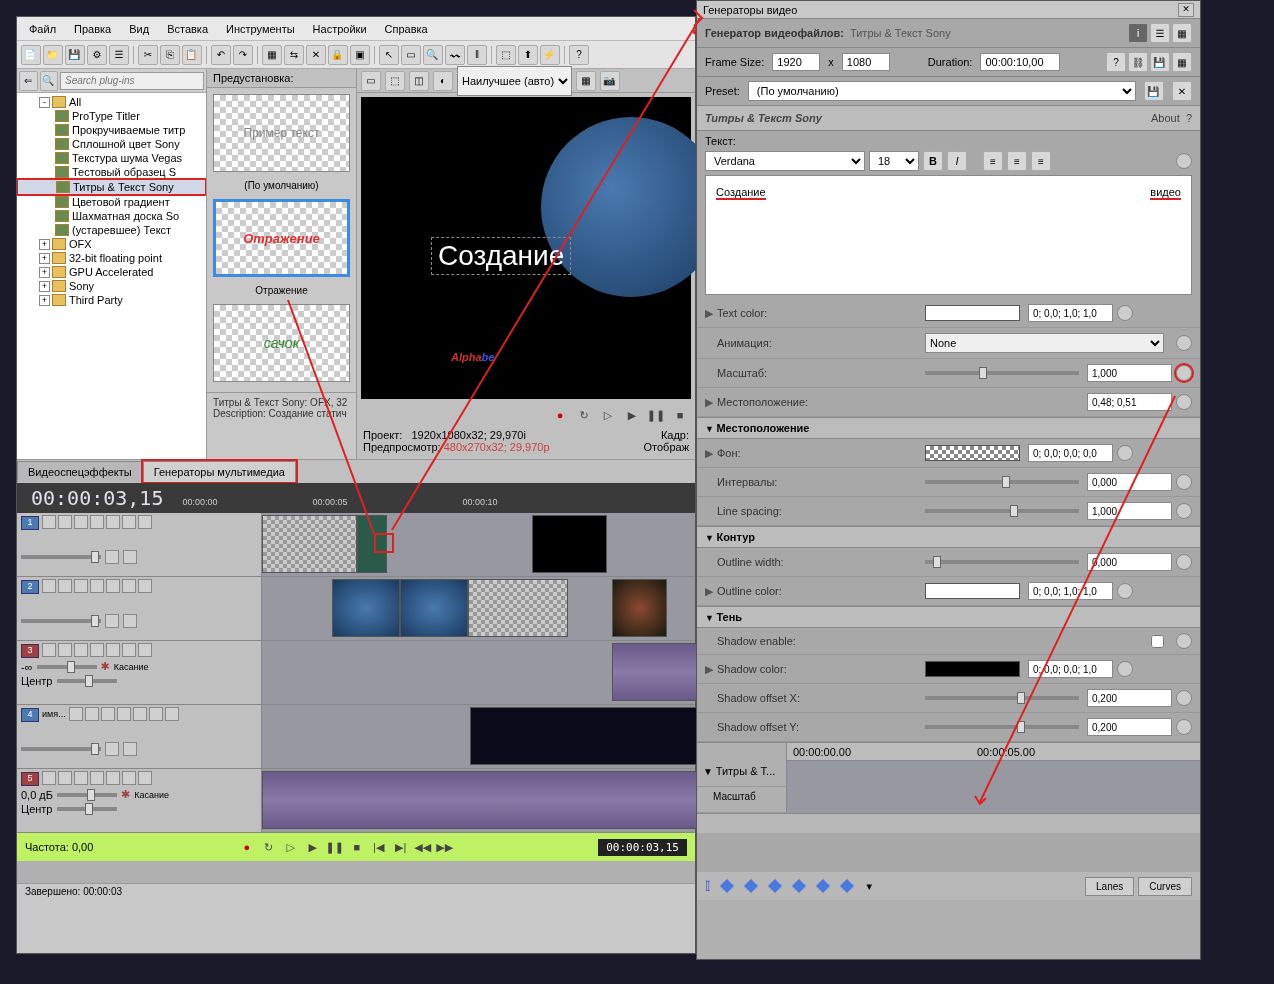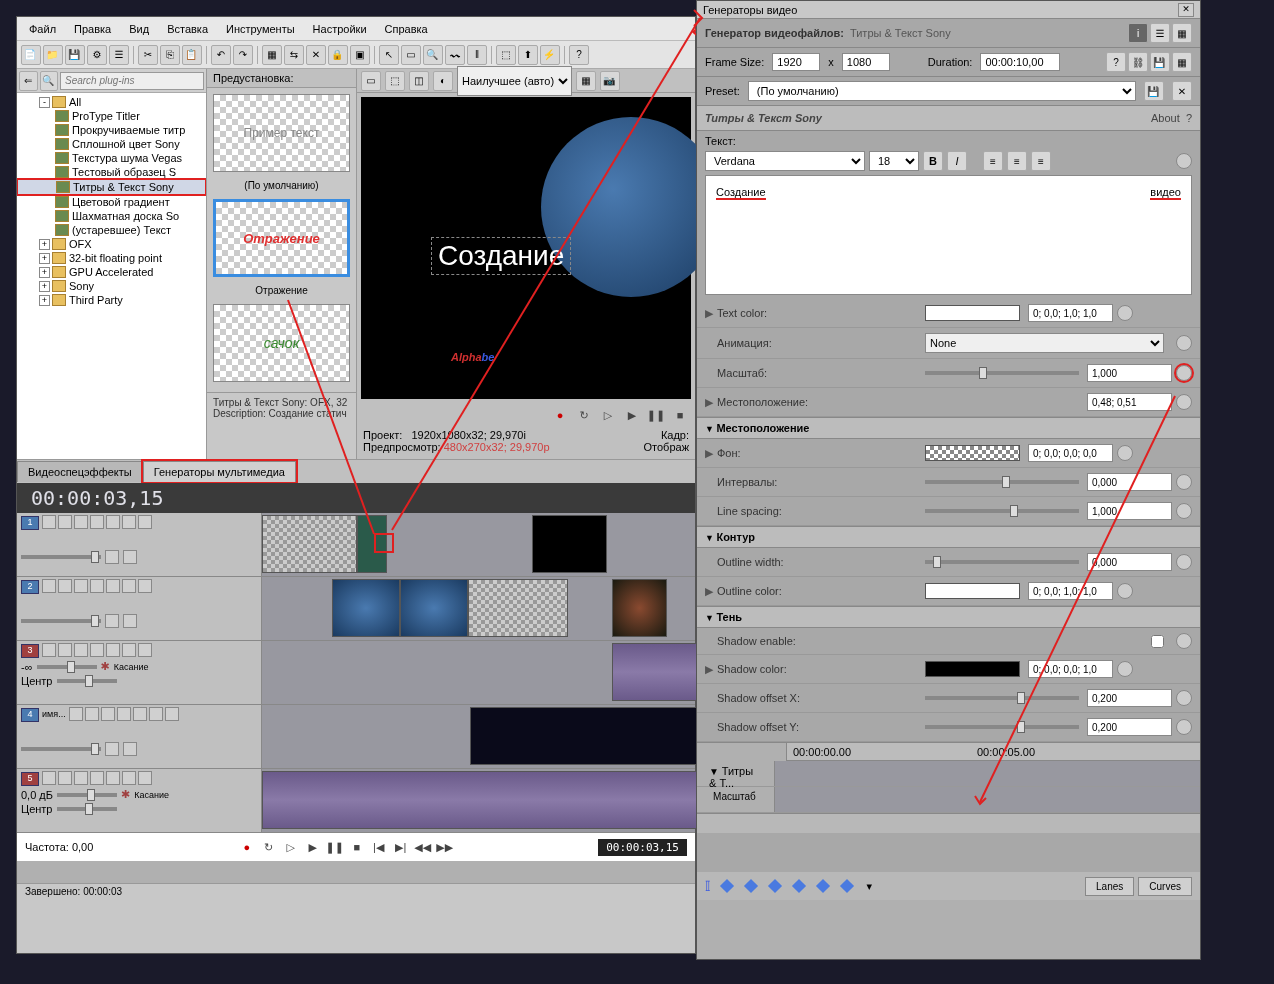--- a/index.html
+++ b/index.html
@@ -60,21 +60,21 @@
 .track-controls { display: inline-flex; gap: 2px; vertical-align: middle; }
 .tcbtn { width: 14px; height: 14px; background: #d0d0d0; border: 1px solid #888; display: inline-block; }
 .track-slider { display: flex; align-items: center; margin-top: 2px; gap: 4px; font-size: 9px; }
 .slider-track { width: 60px; height: 4px; background: #888; position: relative; }
 .slider-thumb { position: absolute; width: 8px; height: 12px; background: #ddd; border: 1px solid #666; top: -4px; }
 .track-content { flex: 1; background: #9898a0; position: relative; }
 .clip { position: absolute; height: 58px; top: 2px; background: #000; border: 1px solid #555; }
 .clip.checker { background: repeating-conic-gradient(#999 0 25%, #ccc 0 50%) 0 0/8px 8px; }
 .clip.wave { background: #5a5a6a; }
 .waveform { width: 100%; height: 100%; background: linear-gradient(#6a5a8a, #8a7aa8 50%, #6a5a8a); }
-.timeline-controls { height: 28px; background: #ffffff; display: flex; align-items: center; padding: 0 8px; gap: 4px; }
+.timeline-controls { height: 28px; background: #bef264; display: flex; align-items: center; padding: 0 8px; gap: 4px; }
 .status-bar { height: 20px; background: #c8c8c8; border-top: 1px solid #999; padding: 2px 8px; font-size: 10px; }
 .red-box { position: absolute; border: 2px solid #e02020; pointer-events: none; }
 
 
 .gen-window { position: absolute; left: 696px; top: 0; width: 505px; height: 960px; background: #b0b0b0; border: 1px solid #555; }
 .gen-title { height: 18px; background: #c8c8c8; padding: 2px 6px; display: flex; align-items: center; justify-content: space-between; border-bottom: 1px solid #888; }
 .gen-close { width: 16px; height: 14px; background: #d0d0d0; border: 1px solid #888; text-align: center; font-size: 9px; }
 .gen-header { background: #a8a8a8; padding: 4px 8px; display: flex; align-items: center; gap: 6px; border-bottom: 1px solid #888; }
 .gen-label { font-weight: bold; color: #333; }
 .size-row { background: #a8a8a8; padding: 4px 8px; display: flex; align-items: center; gap: 8px; border-bottom: 1px solid #888; }
@@ -93,21 +93,21 @@
 .prop-slider { flex: 1; height: 4px; background: #888; position: relative; margin: 0 8px; }
 .prop-value { width: 85px; height: 18px; background: #fff; border: 1px solid #888; padding: 0 4px; font-size: 10px; }
 .prop-clock { width: 16px; height: 16px; border: 1px solid #888; border-radius: 50%; background: #ccc; margin-left: 4px; }
 .prop-clock.red { outline: 2px solid #e02020; }
 .color-swatch { width: 95px; height: 16px; border: 1px solid #555; margin: 0 8px; }
 .section-header { background: #bcbcbc; padding: 4px 8px; font-weight: bold; border-bottom: 1px solid #888; border-top: 1px solid #888; }
 .section-header::before { content: "▼ "; font-size: 9px; }
 .anim-timeline { height: 130px; background: #a8a8a8; border-top: 1px solid #888; }
 .anim-ruler { height: 18px; background: #bcbcbc; position: relative; font-size: 9px; border-bottom: 1px solid #888; }
 .anim-track { height: 26px; display: flex; border-bottom: 1px solid #999; }
-.anim-track-label { width: 78px; background: #b0b0b0; padding: 4px 12px; border-right: 1px solid #888; font-size: 10px; }
+.anim-track-label { width: 90px; background: #b0b0b0; padding: 4px 6px; border-right: 1px solid #888; font-size: 10px; }
 .anim-track-content { flex: 1; background: #9898a0; }
 .anim-controls { height: 28px; display: flex; align-items: center; padding: 0 8px; gap: 8px; background: #b8b8b8; }
 .anim-btn { padding: 3px 10px; background: #d0d0d0; border: 1px solid #888; font-size: 10px; }
 .diamond { width: 10px; height: 10px; background: #4a7ae0; transform: rotate(45deg); display: inline-block; margin: 0 3px; }
 .squig { position: absolute; width: 14px; height: 14px; }
 .squig::before { content: ""; position: absolute; width: 12px; height: 12px; border: 2px solid #e02020; border-bottom: none; border-right: none; transform: rotate(-45deg); }
 </style>
 </head>
 <body>
 
@@ -304,20 +304,25 @@
       </div>
     </div>
   </div>
   <div class="tabs-row">
     <div class="tab">Видеоспецэффекты</div>
     <div class="tab active red">Генераторы мультимедиа</div>
   </div>
   <div class="timeline-area">
     <div class="timeline-header">
       <div class="timecode">00:00:03,15</div>
+      <div class="ruler">
+        <span class="ruler-tick" style="left:5px">00:00:00</span>
+        <span class="ruler-tick" style="left:135px">00:00:05</span>
+        <span class="ruler-tick" style="left:285px">00:00:10</span>
+      </div>
     </div>
     <div id="tracks">
         <div class="track">
           <div class="track-header"><span class="track-num">1</span> <span class="track-controls">
               <span class="tcbtn"></span>
               <span class="tcbtn"></span>
               <span class="tcbtn"></span>
               <span class="tcbtn"></span>
               <span class="tcbtn"></span>
               <span class="tcbtn"></span>

